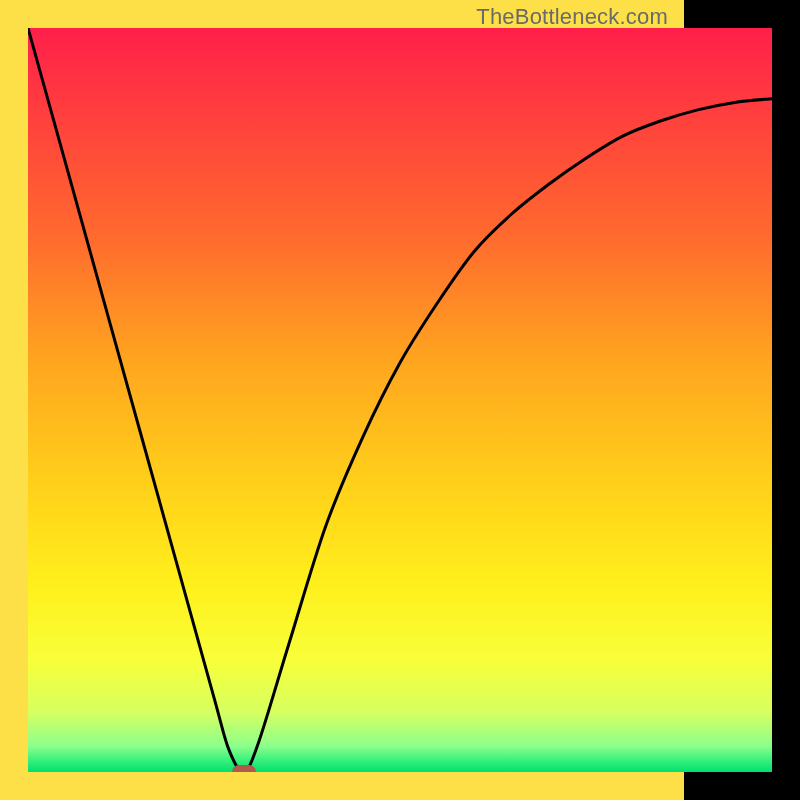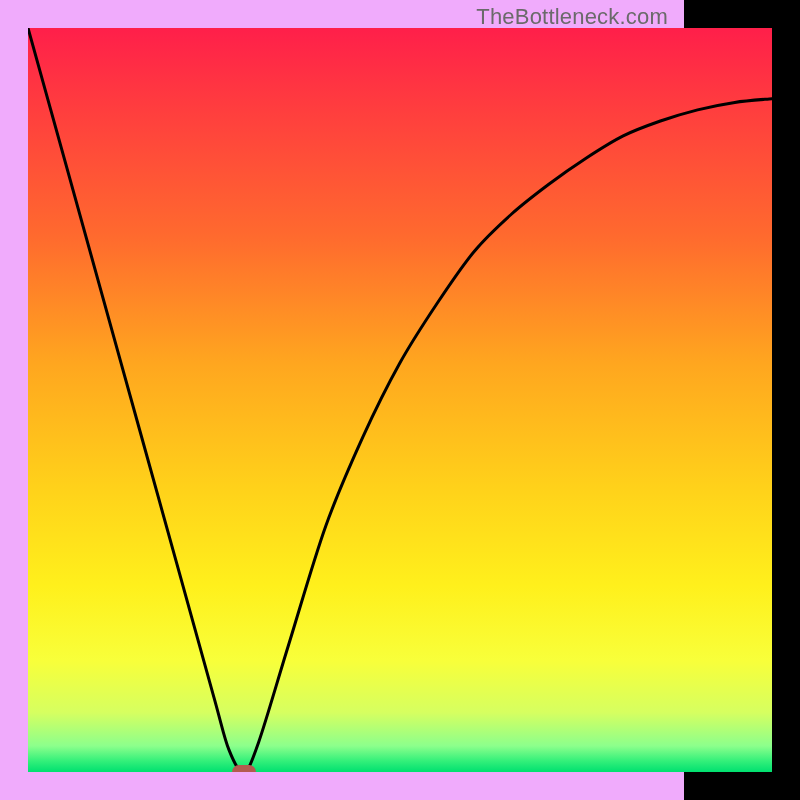--- a/index.html
+++ b/index.html
@@ -10,21 +10,21 @@
     background: #000;
     overflow: hidden;
     font-family: Arial, Helvetica, sans-serif;
   }
   .frame {
     position: absolute;
     top: 0;
     left: 0;
     width: 684px;
     height: 800px;
-    background: #f0abfc;
+    background: #fde047;
   }
   .plot {
     position: absolute;
     top: 28px;
     left: 28px;
     width: 744px;
     height: 744px;
     overflow: hidden;
   }
   .gradient {

